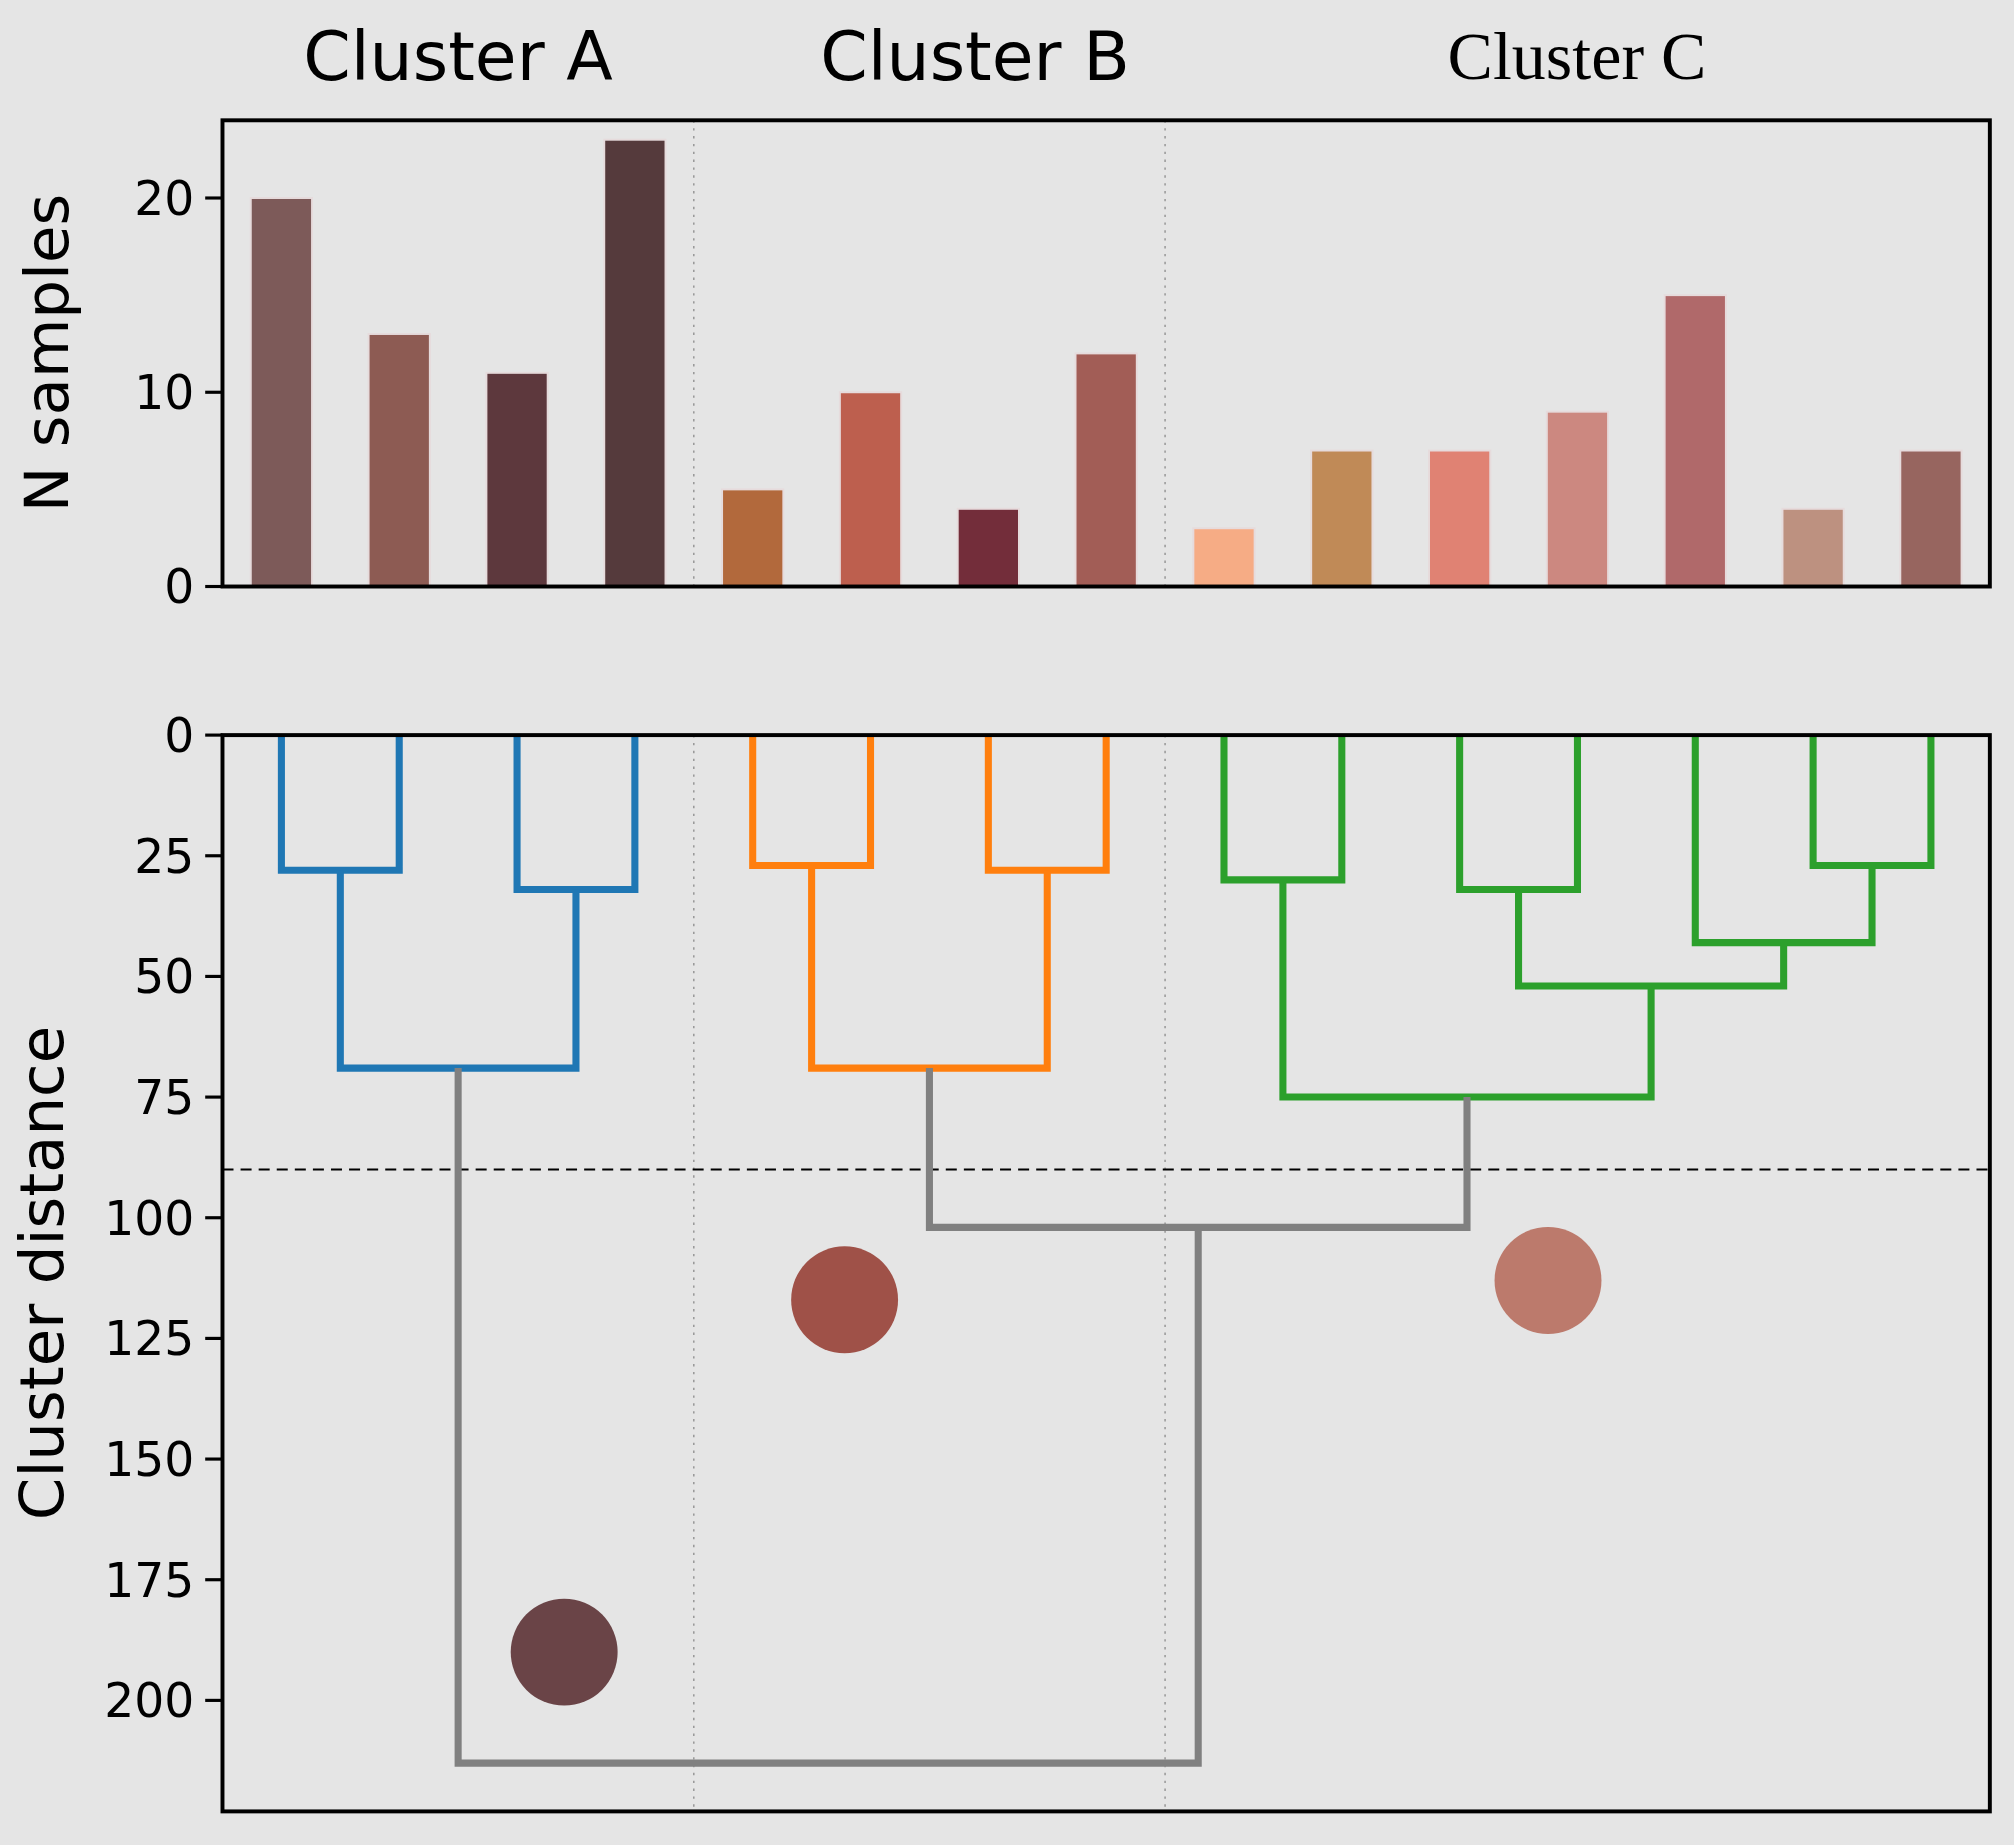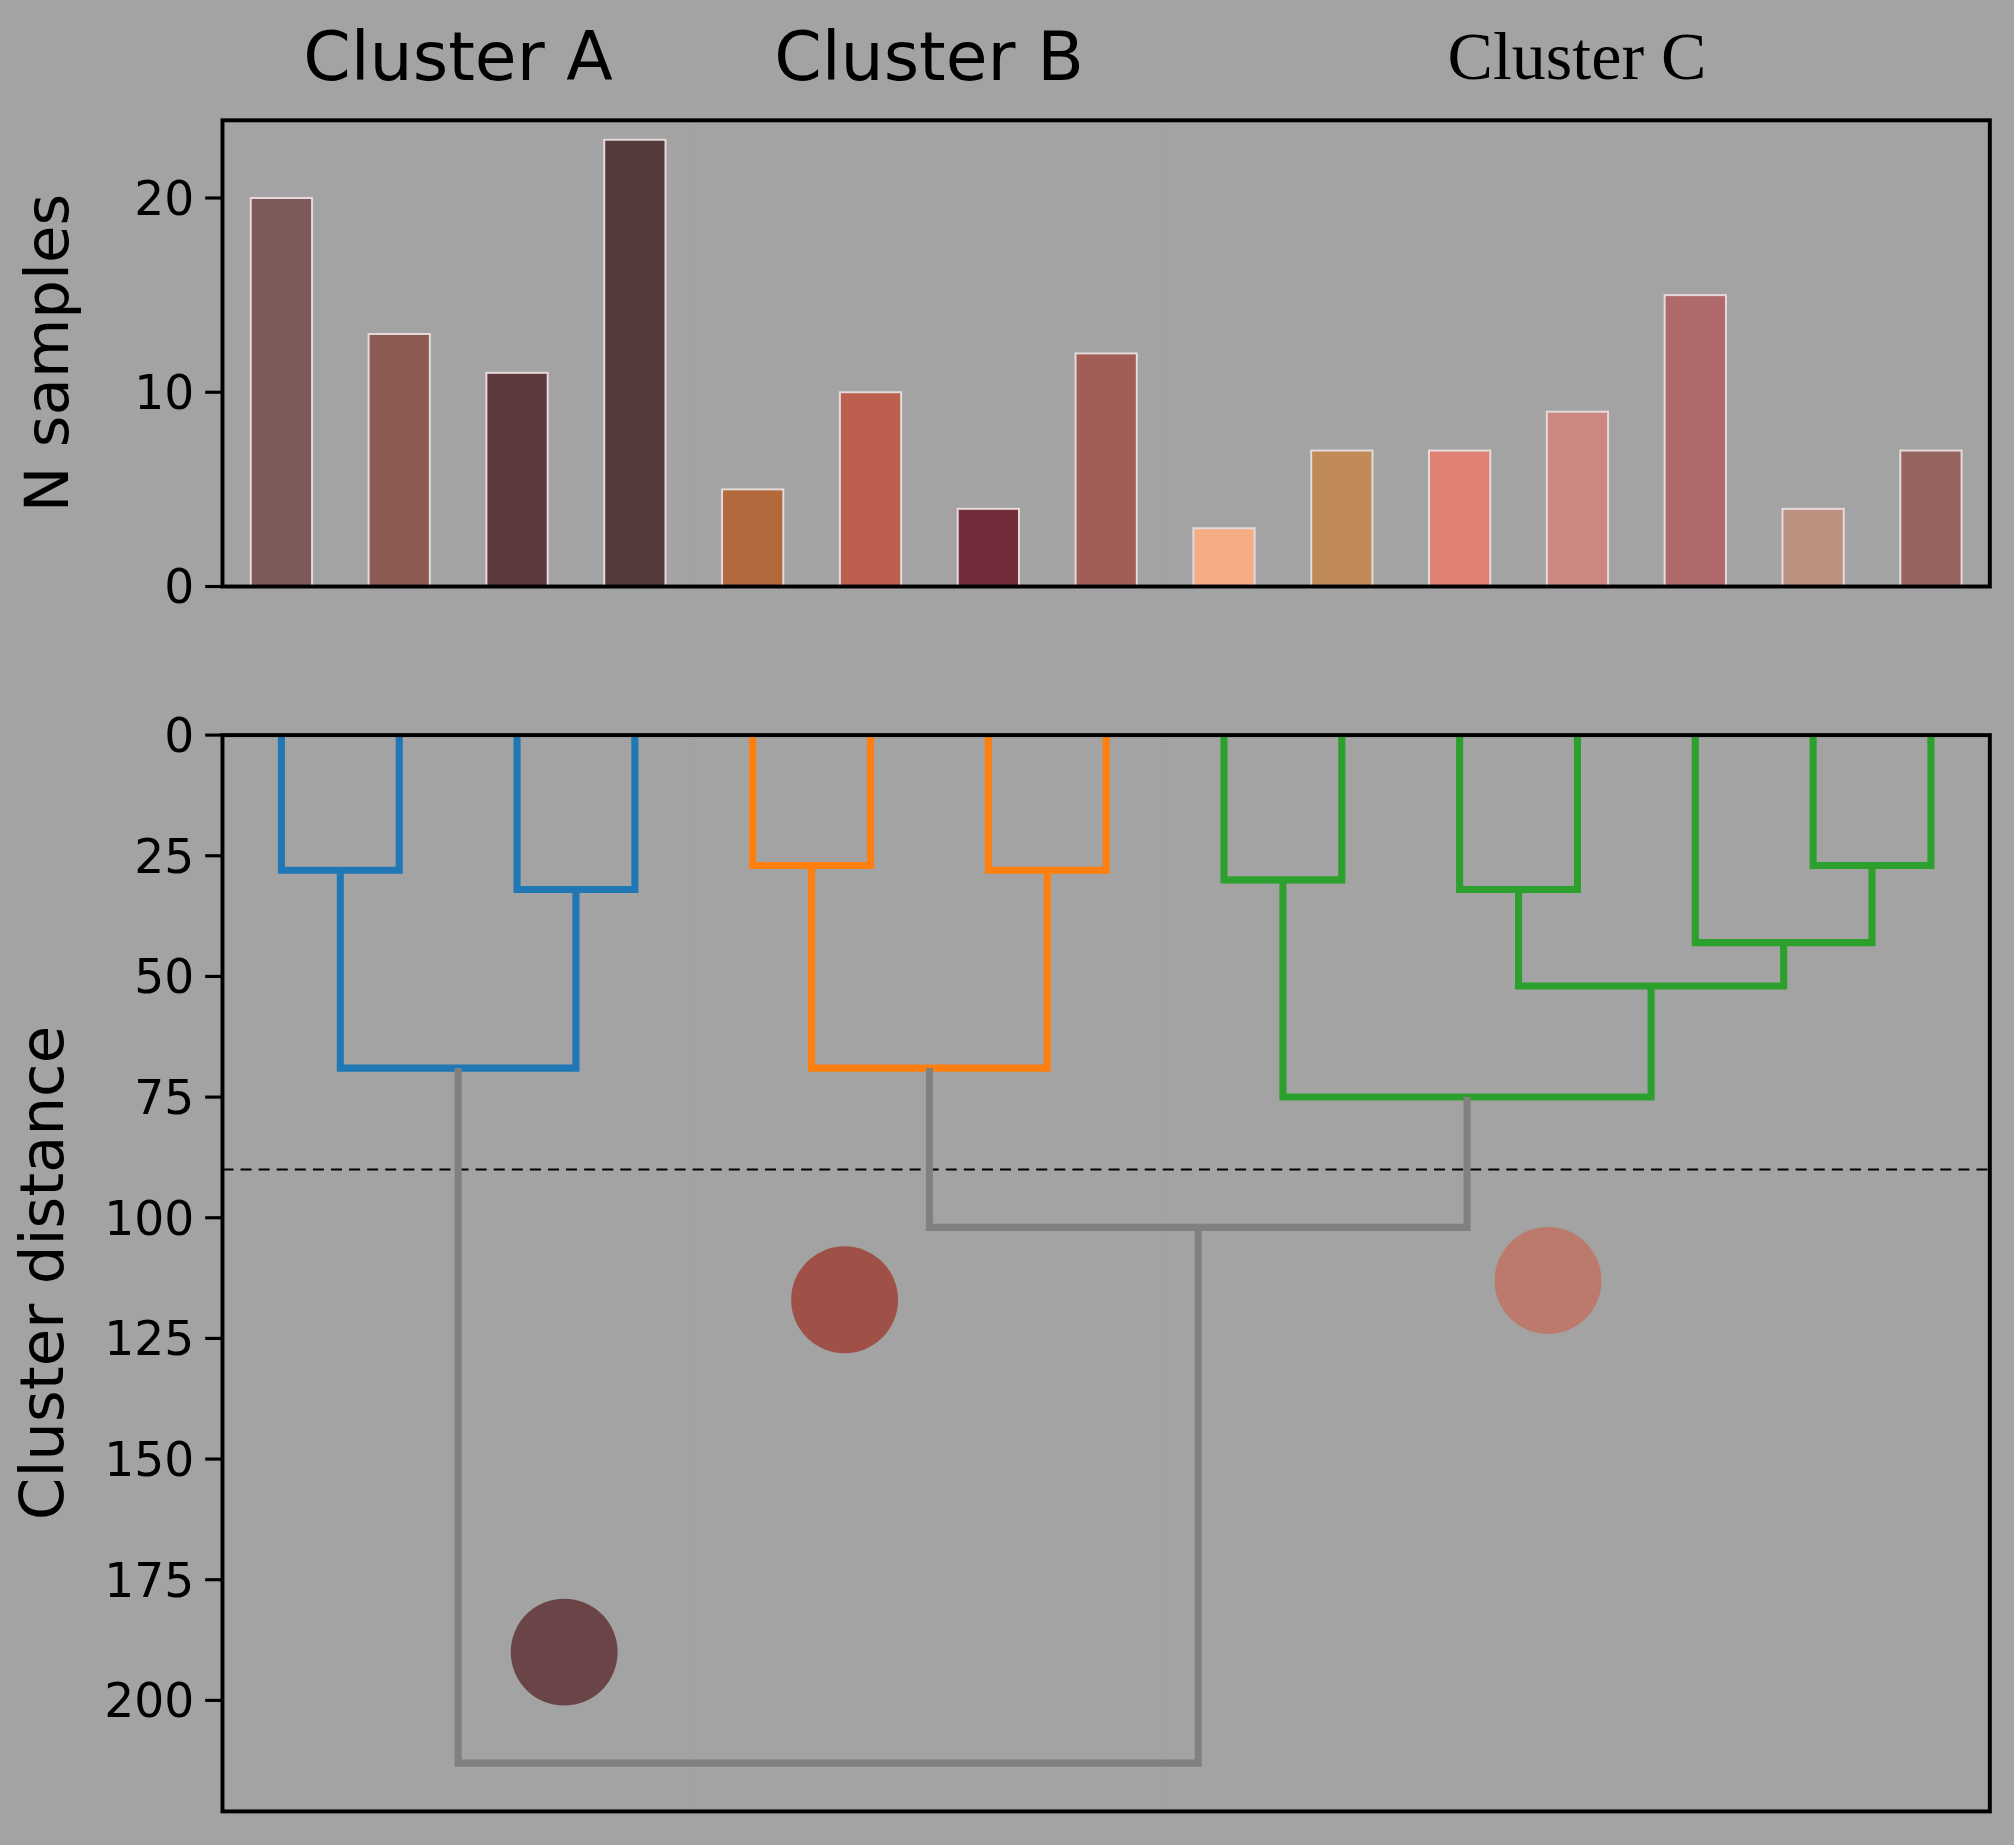--- a/index.html
+++ b/index.html
@@ -1,29 +1,29 @@
 <!DOCTYPE html>
 <html style="font-size:12.6px"><head>
 <meta charset="utf-8">
 <style>
   html,body{margin:0;padding:0;background:#ffffff;}
-  #fig{position:relative;width:2015px;height:1846px;background:#a3a3a3;
+  #fig{position:relative;width:2015px;height:1846px;background:#e5e5e5;
        font-family:"DejaVu Sans","Liberation Sans",sans-serif;overflow:hidden;}
   .fig-title{position:absolute;top:17.3px;transform:translateX(-50%);
        font-size:68px;color:#000;white-space:nowrap;}
   .ylab{position:absolute;transform:translate(-50%,-50%) rotate(-90deg);
        font-size:61px;color:#000;white-space:nowrap;}
   #chart-svg{position:absolute;left:0;top:0;}
 </style>
 </head>
 <body>
 
 <div id="fig">
   <div class="fig-title" id="title-0" style="left: 458px;">Cluster A</div>
-  <div class="fig-title" id="title-1" style="left: 929px;">Cluster B</div>
+  <div class="fig-title" id="title-1" style="left: 975px;">Cluster B</div>
   <div class="fig-title" id="title-2" style="left: 1577px; font-family: Liberation Serif, serif;">Cluster C</div>
   <div class="ylab" id="ylab-top" style="left: 46px; top: 353px;">N samples</div>
   <div class="ylab" id="ylab-bottom" style="left: 41px; top: 1273px;">Cluster distance</div>
   <svg id="chart-svg" width="2015" height="1846" viewBox="0 0 2563 2348" xmlns="http://www.w3.org/2000/svg">
       <line x1="882.4666666666667" y1="153" x2="882.4666666666667" y2="746" stroke="#9a9a9a" stroke-width="2" stroke-dasharray="3 7"></line>
       <line x1="1481.9333333333334" y1="153" x2="1481.9333333333334" y2="746" stroke="#9a9a9a" stroke-width="2" stroke-dasharray="3 7"></line>
       <line x1="882.4666666666667" y1="935" x2="882.4666666666667" y2="2304" stroke="#9a9a9a" stroke-width="2" stroke-dasharray="3 7"></line>
       <line x1="1481.9333333333334" y1="935" x2="1481.9333333333334" y2="2304" stroke="#9a9a9a" stroke-width="2" stroke-dasharray="3 7"></line>
       <rect x="318.968" y="251.83333333333331" width="77.93066666666667" height="494.1666666666667" fill="#7d5a59" stroke="#e6dbdc" stroke-width="2.5"></rect>
       <rect x="468.8346666666667" y="424.7916666666667" width="77.93066666666667" height="321.2083333333333" fill="#8d5b53" stroke="#e6dbdc" stroke-width="2.5"></rect>

